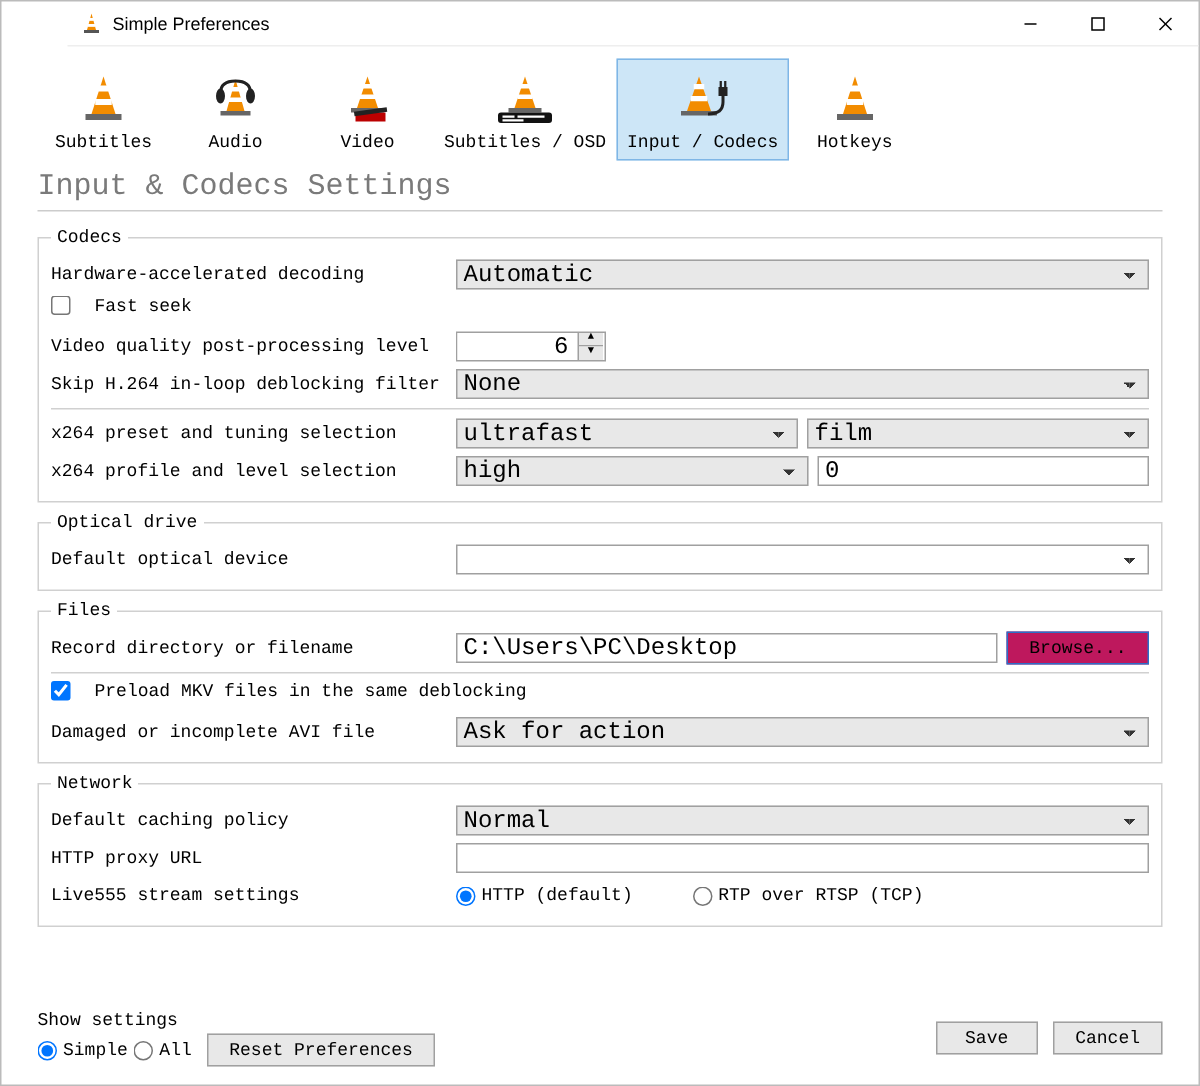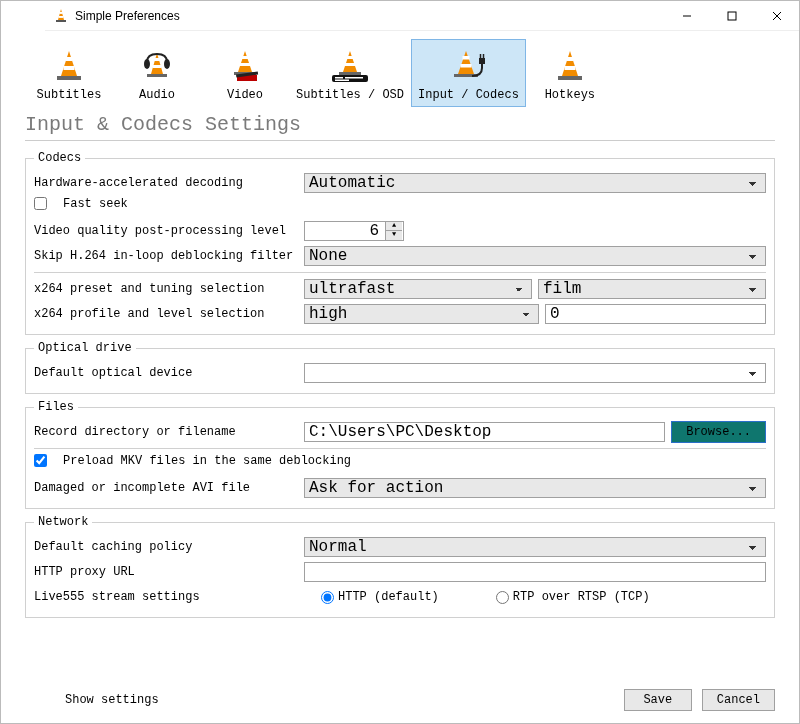--- a/index.html
+++ b/index.html
@@ -127,33 +127,33 @@
   .btn {
     height: 22px;
     padding: 0 14px;
     background: #e8e8e8;
     border: 1px solid #a0a0a0;
     font-family: inherit;
     font-size: 12px;
     cursor: default;
     display:inline-flex; align-items:center;
   }
-  .btn.focus { border: 1px solid #2a6fc9; background:#0f766e; }
+  .btn.focus { border: 1px solid #2a6fc9; background:#be185d; }
   .footer {
     display:flex;
     align-items:center;
     padding: 6px 24px 12px 24px;
     gap: 10px;
   }
-  .footer-left { display:flex; flex-direction:column; gap:2px;margin-left:40px; }
+  .footer-left { display:flex; flex-direction:column; gap:2px; }
   .footer-radios { display:flex; align-items:center; gap:4px; }
   .footer-radios label { display:flex; align-items:center; }
   .footer-spacer { flex:1; }
   .radio-group { display:flex; gap:40px; align-items:center; flex:1; }
-  .radio-group label { display:flex; align-items:center;margin-left:17px; }
+  .radio-group label { display:flex; align-items:center; }
 </style>
 </head>
 <body>
 
 <div class="window">
 
   <div class="titlebar">
     <span class="app-icon">
       <svg width="16" height="16" viewBox="0 0 16 16">
           <polygon points="8,1 11,12 5,12" fill="#f28c00"></polygon>
@@ -383,19 +383,30 @@
             </label>
         </div>
       </div>
     </fieldset>
 
   </div>
 
   <div class="footer">
     <div class="footer-left">
       <span>Show settings</span>
+      <div class="footer-radios">
+        <label>
+            <input type="radio" name="showset" checked="" style="">
+            <span>Simple</span>
+          </label>
+        <label>
+            <input type="radio" name="showset" style="">
+            <span>All</span>
+          </label>
+        <button class="btn" style="margin-left:6px">Reset Preferences</button>
+      </div>
     </div>
     <div class="footer-spacer"></div>
     <button class="btn" style="min-width:68px;justify-content:center">Save</button>
     <button class="btn" style="min-width:68px;justify-content:center">Cancel</button>
   </div>
 
 </div>
 
 </body></html>

